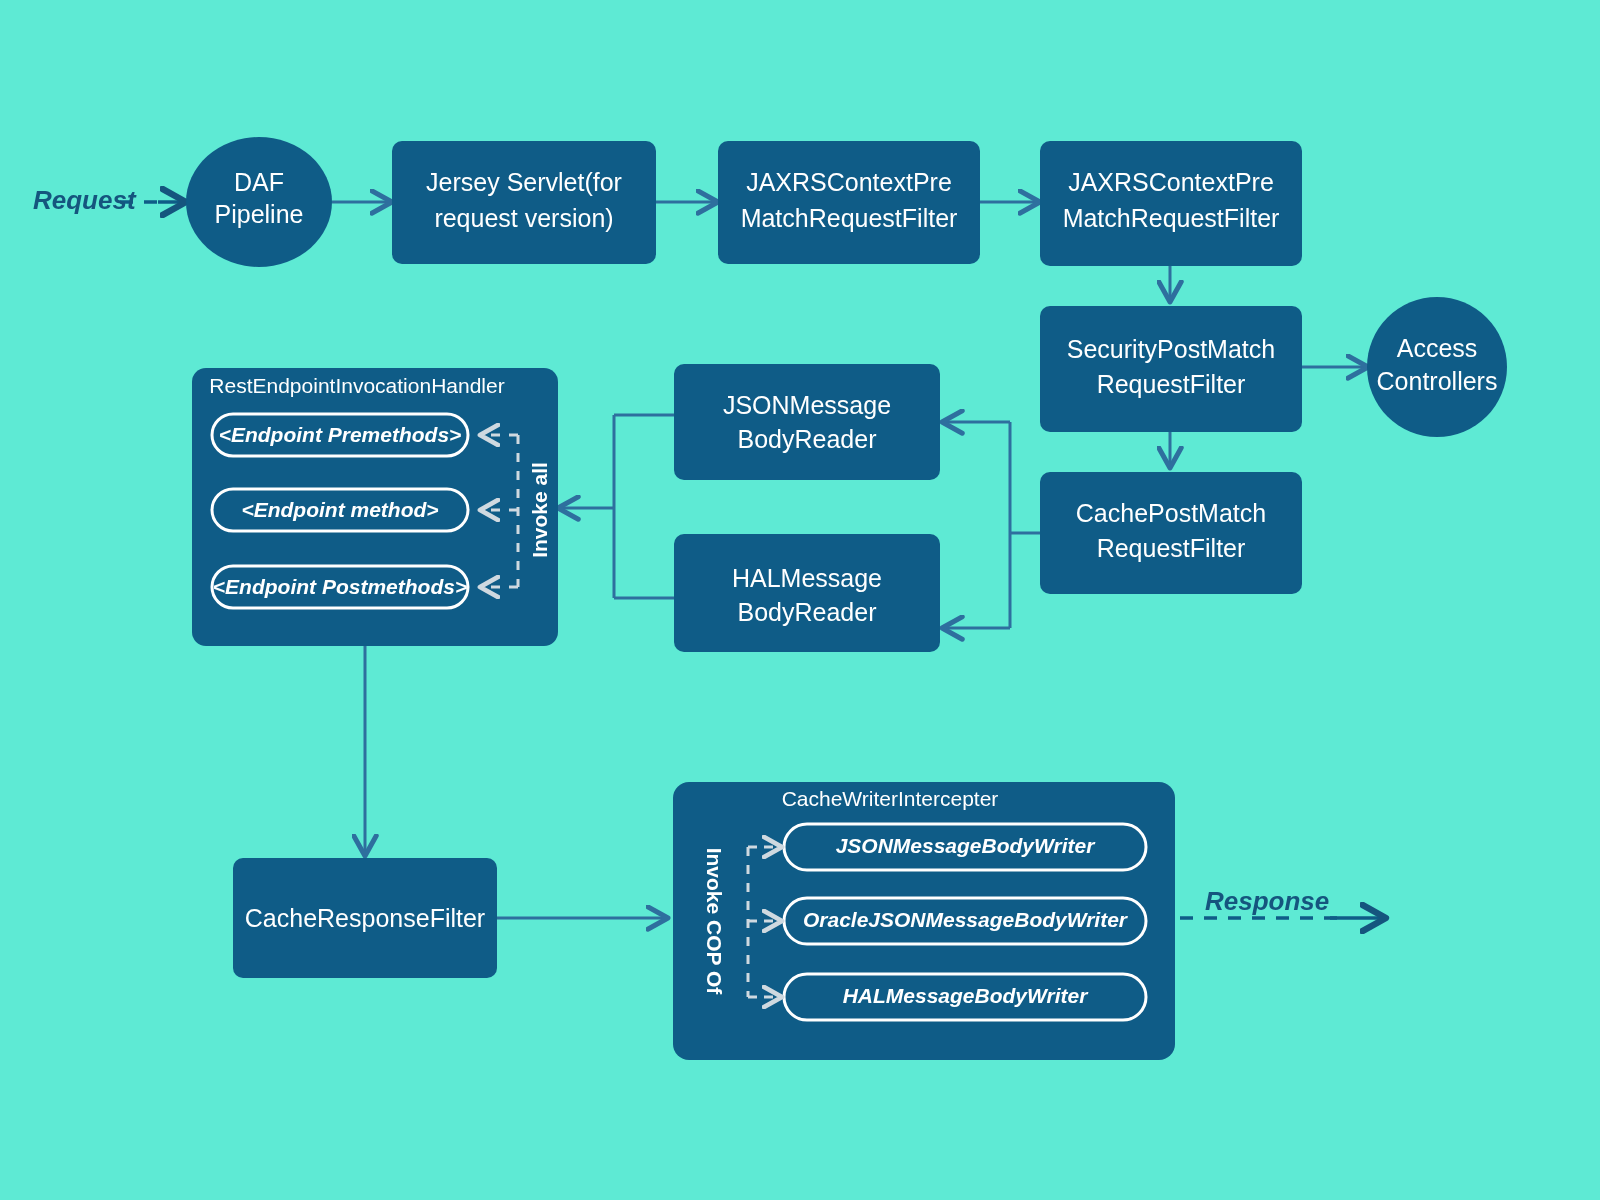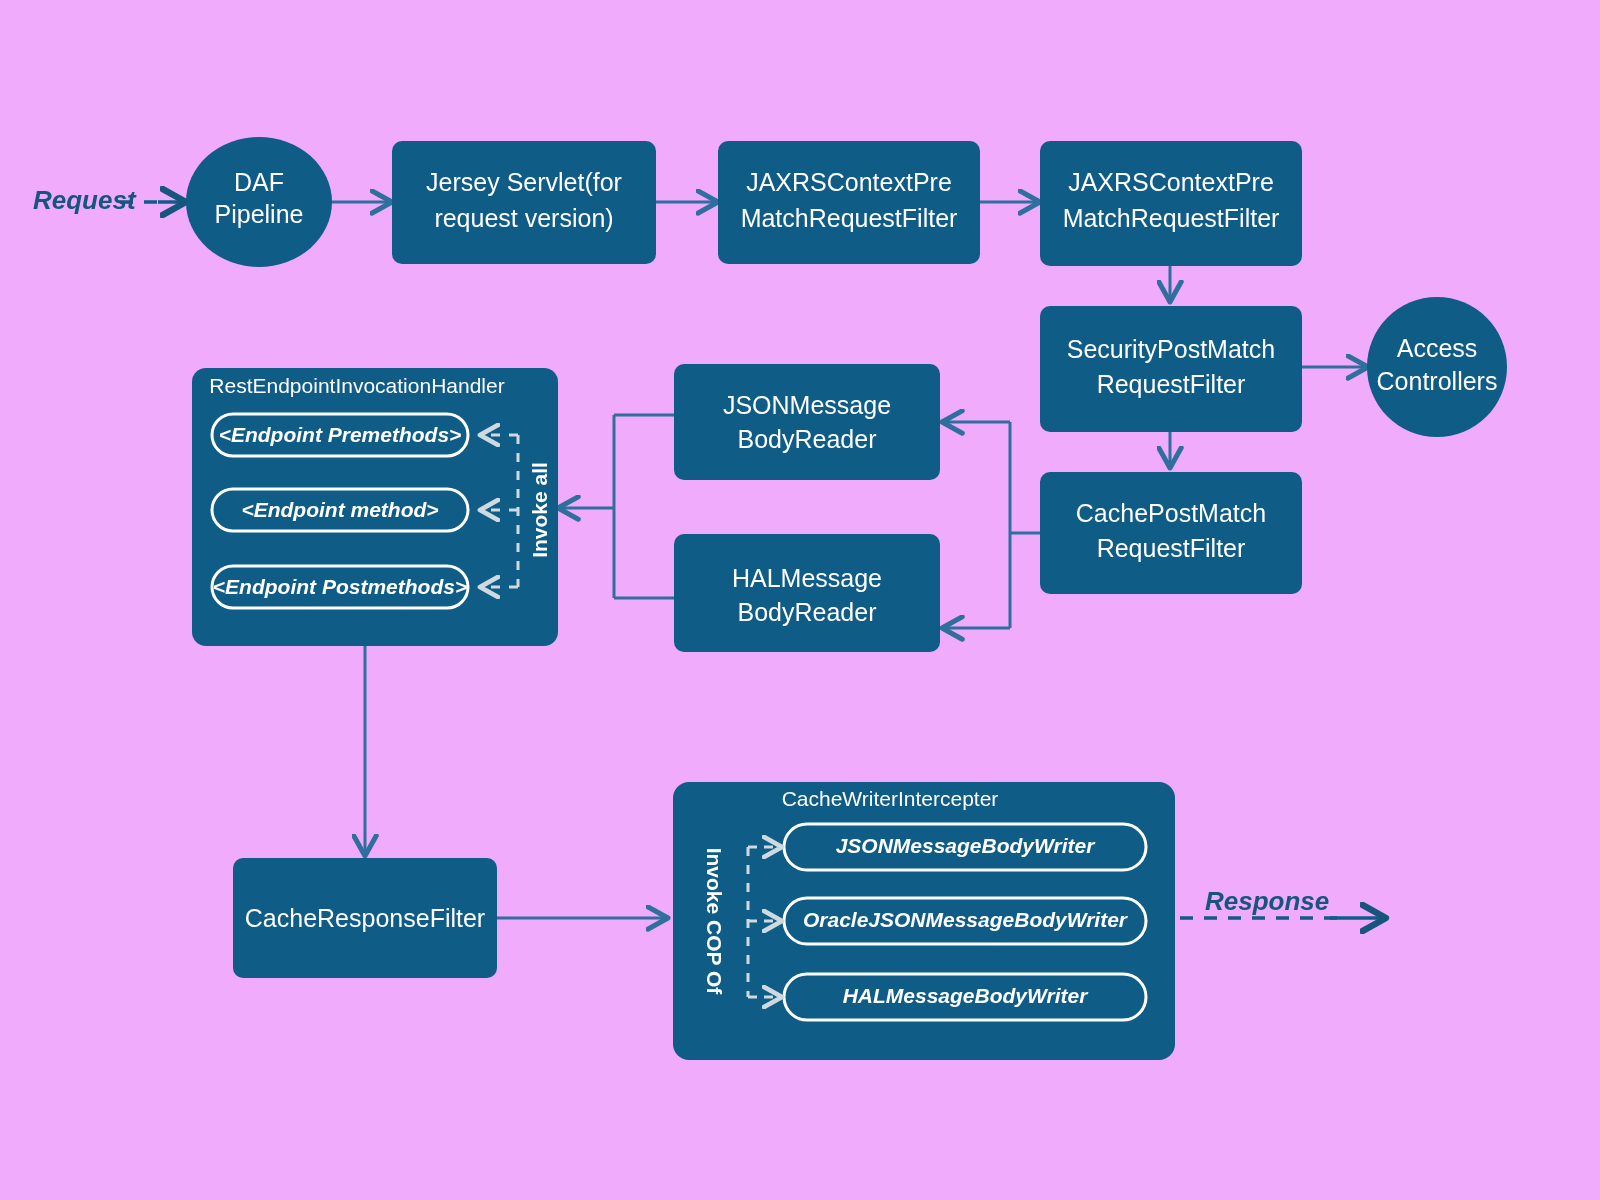--- a/index.html
+++ b/index.html
@@ -11,21 +11,21 @@
   body {
     width: 1600px;
     height: 1200px;
     font-family: "Liberation Sans", sans-serif;
     overflow: hidden;
   }
   #diagram-canvas {
     position: relative;
     width: 1600px;
     height: 1200px;
-    background: #f0abfc;
+    background: #5eead4;
   }
   svg.diagram {
     position: absolute;
     inset: 0;
     width: 1600px;
     height: 1200px;
   }
   
   .node-shape {
     fill: #0F5C87;

